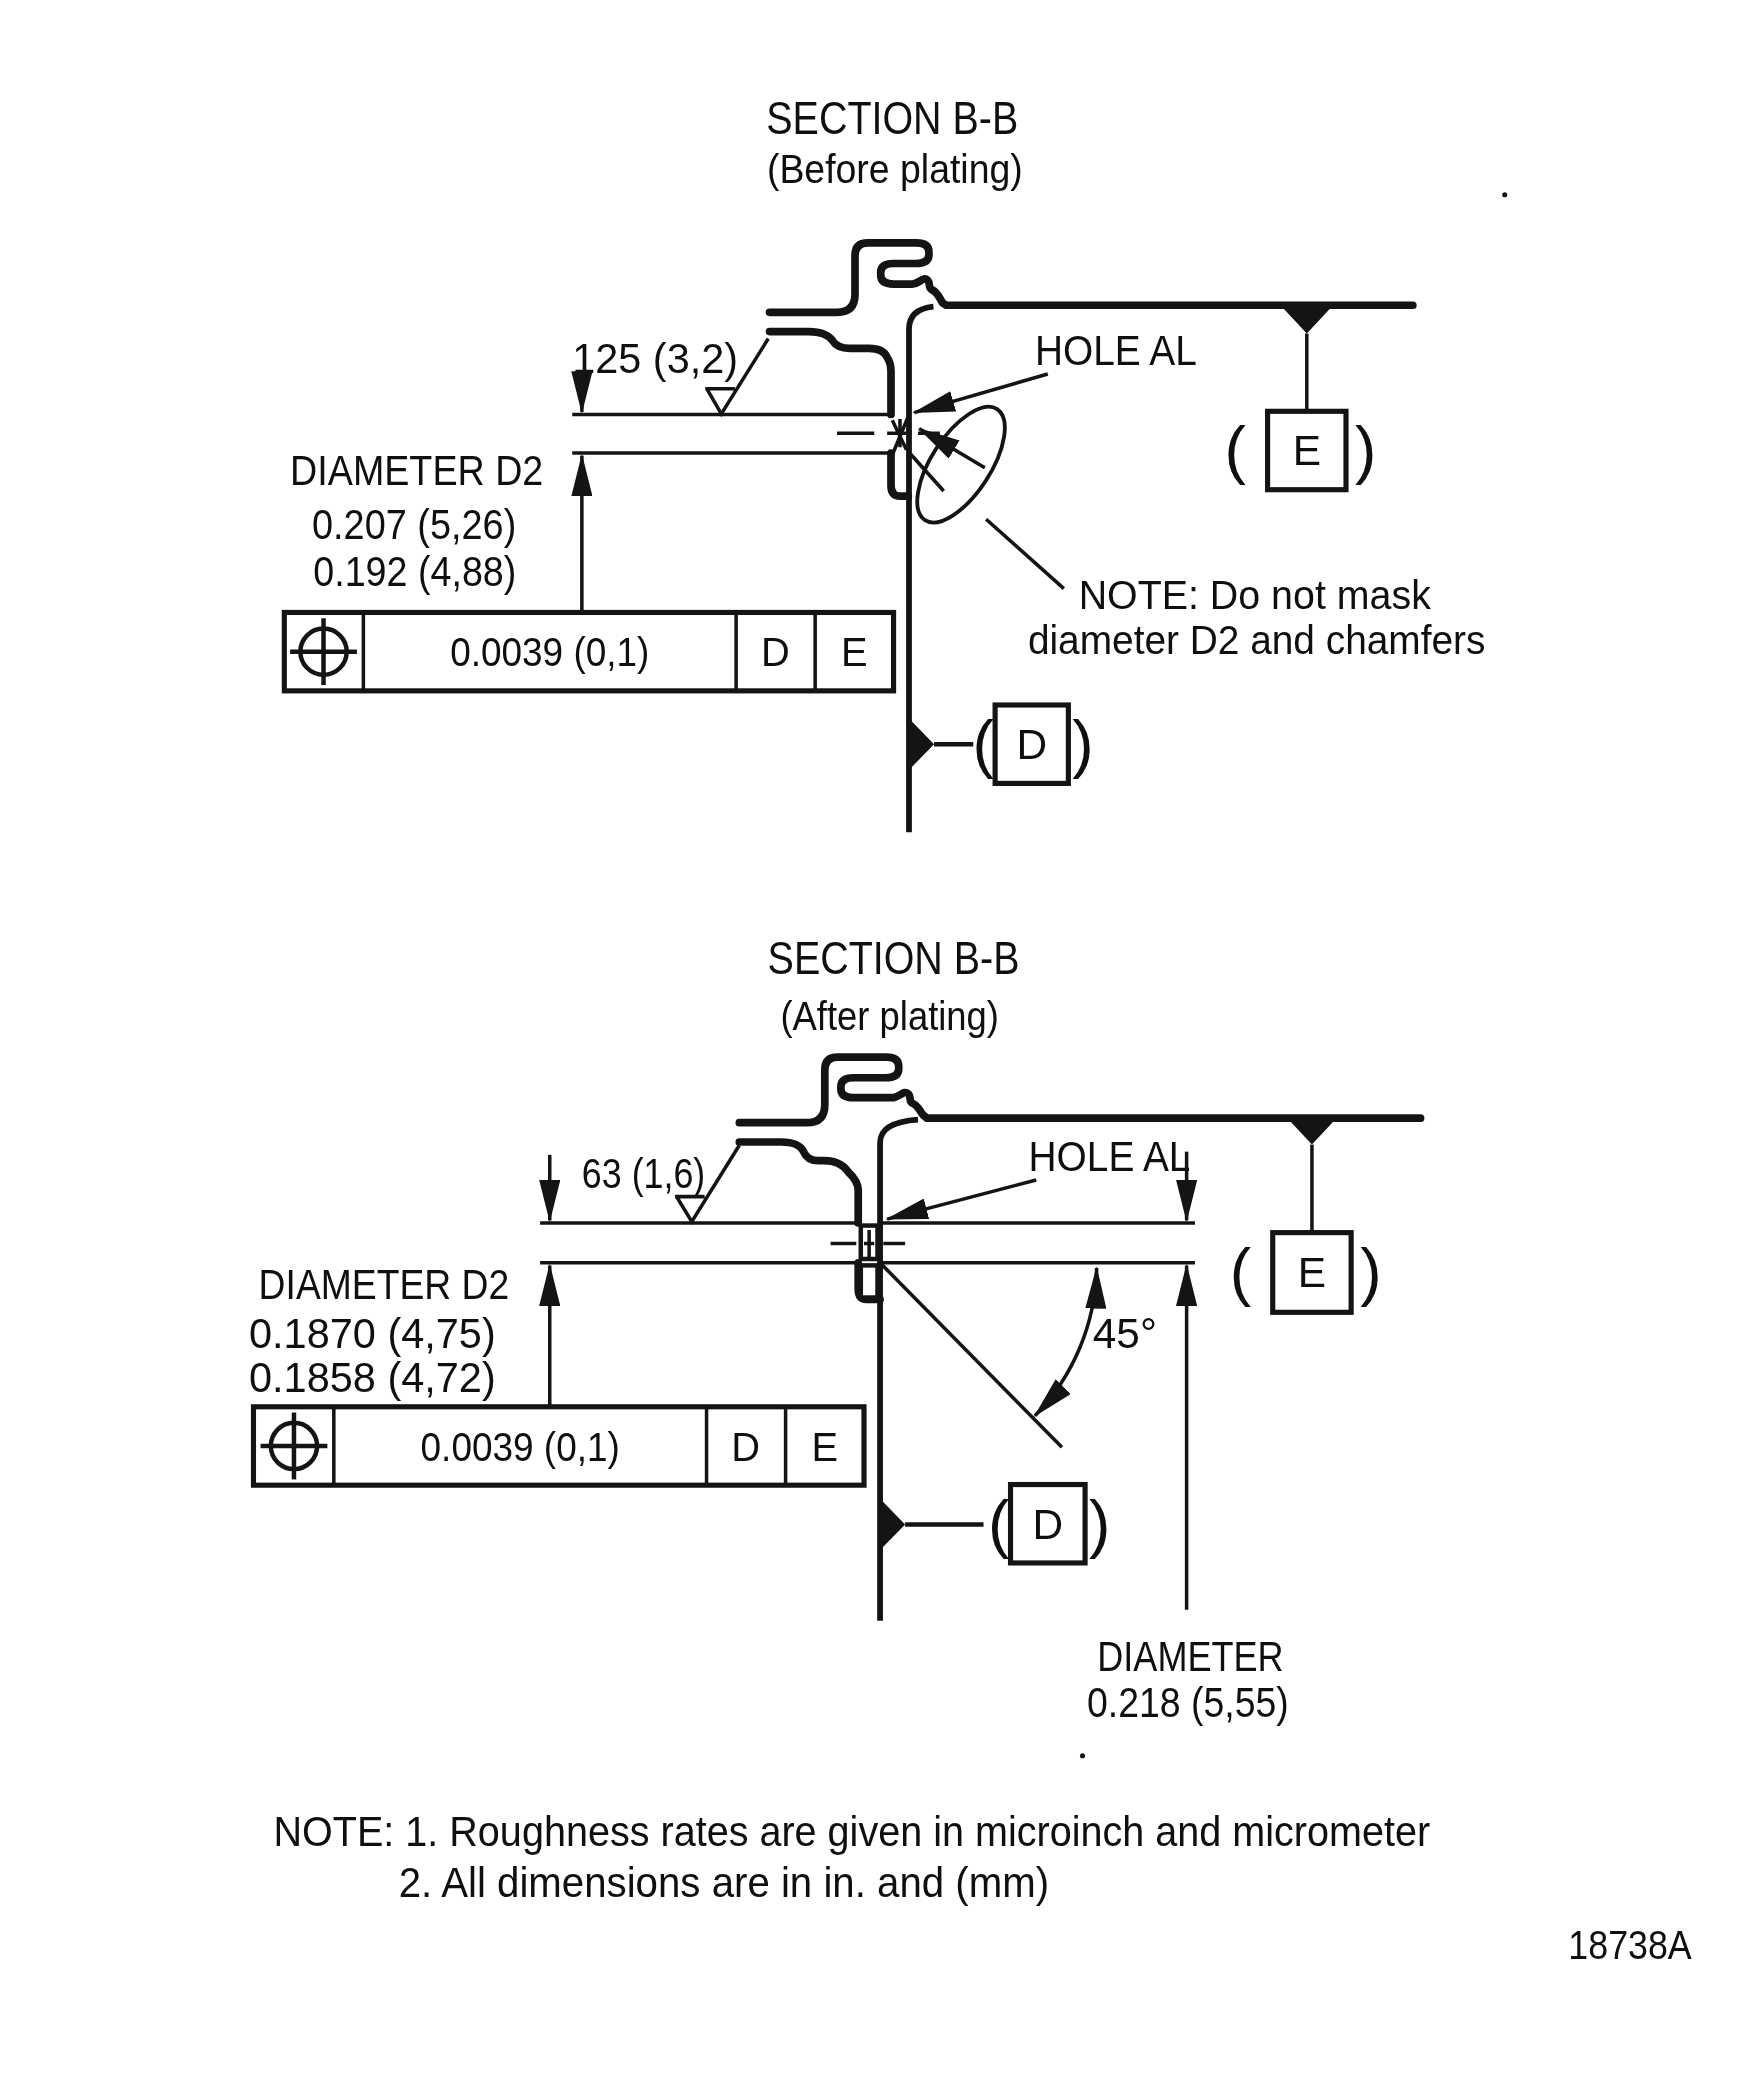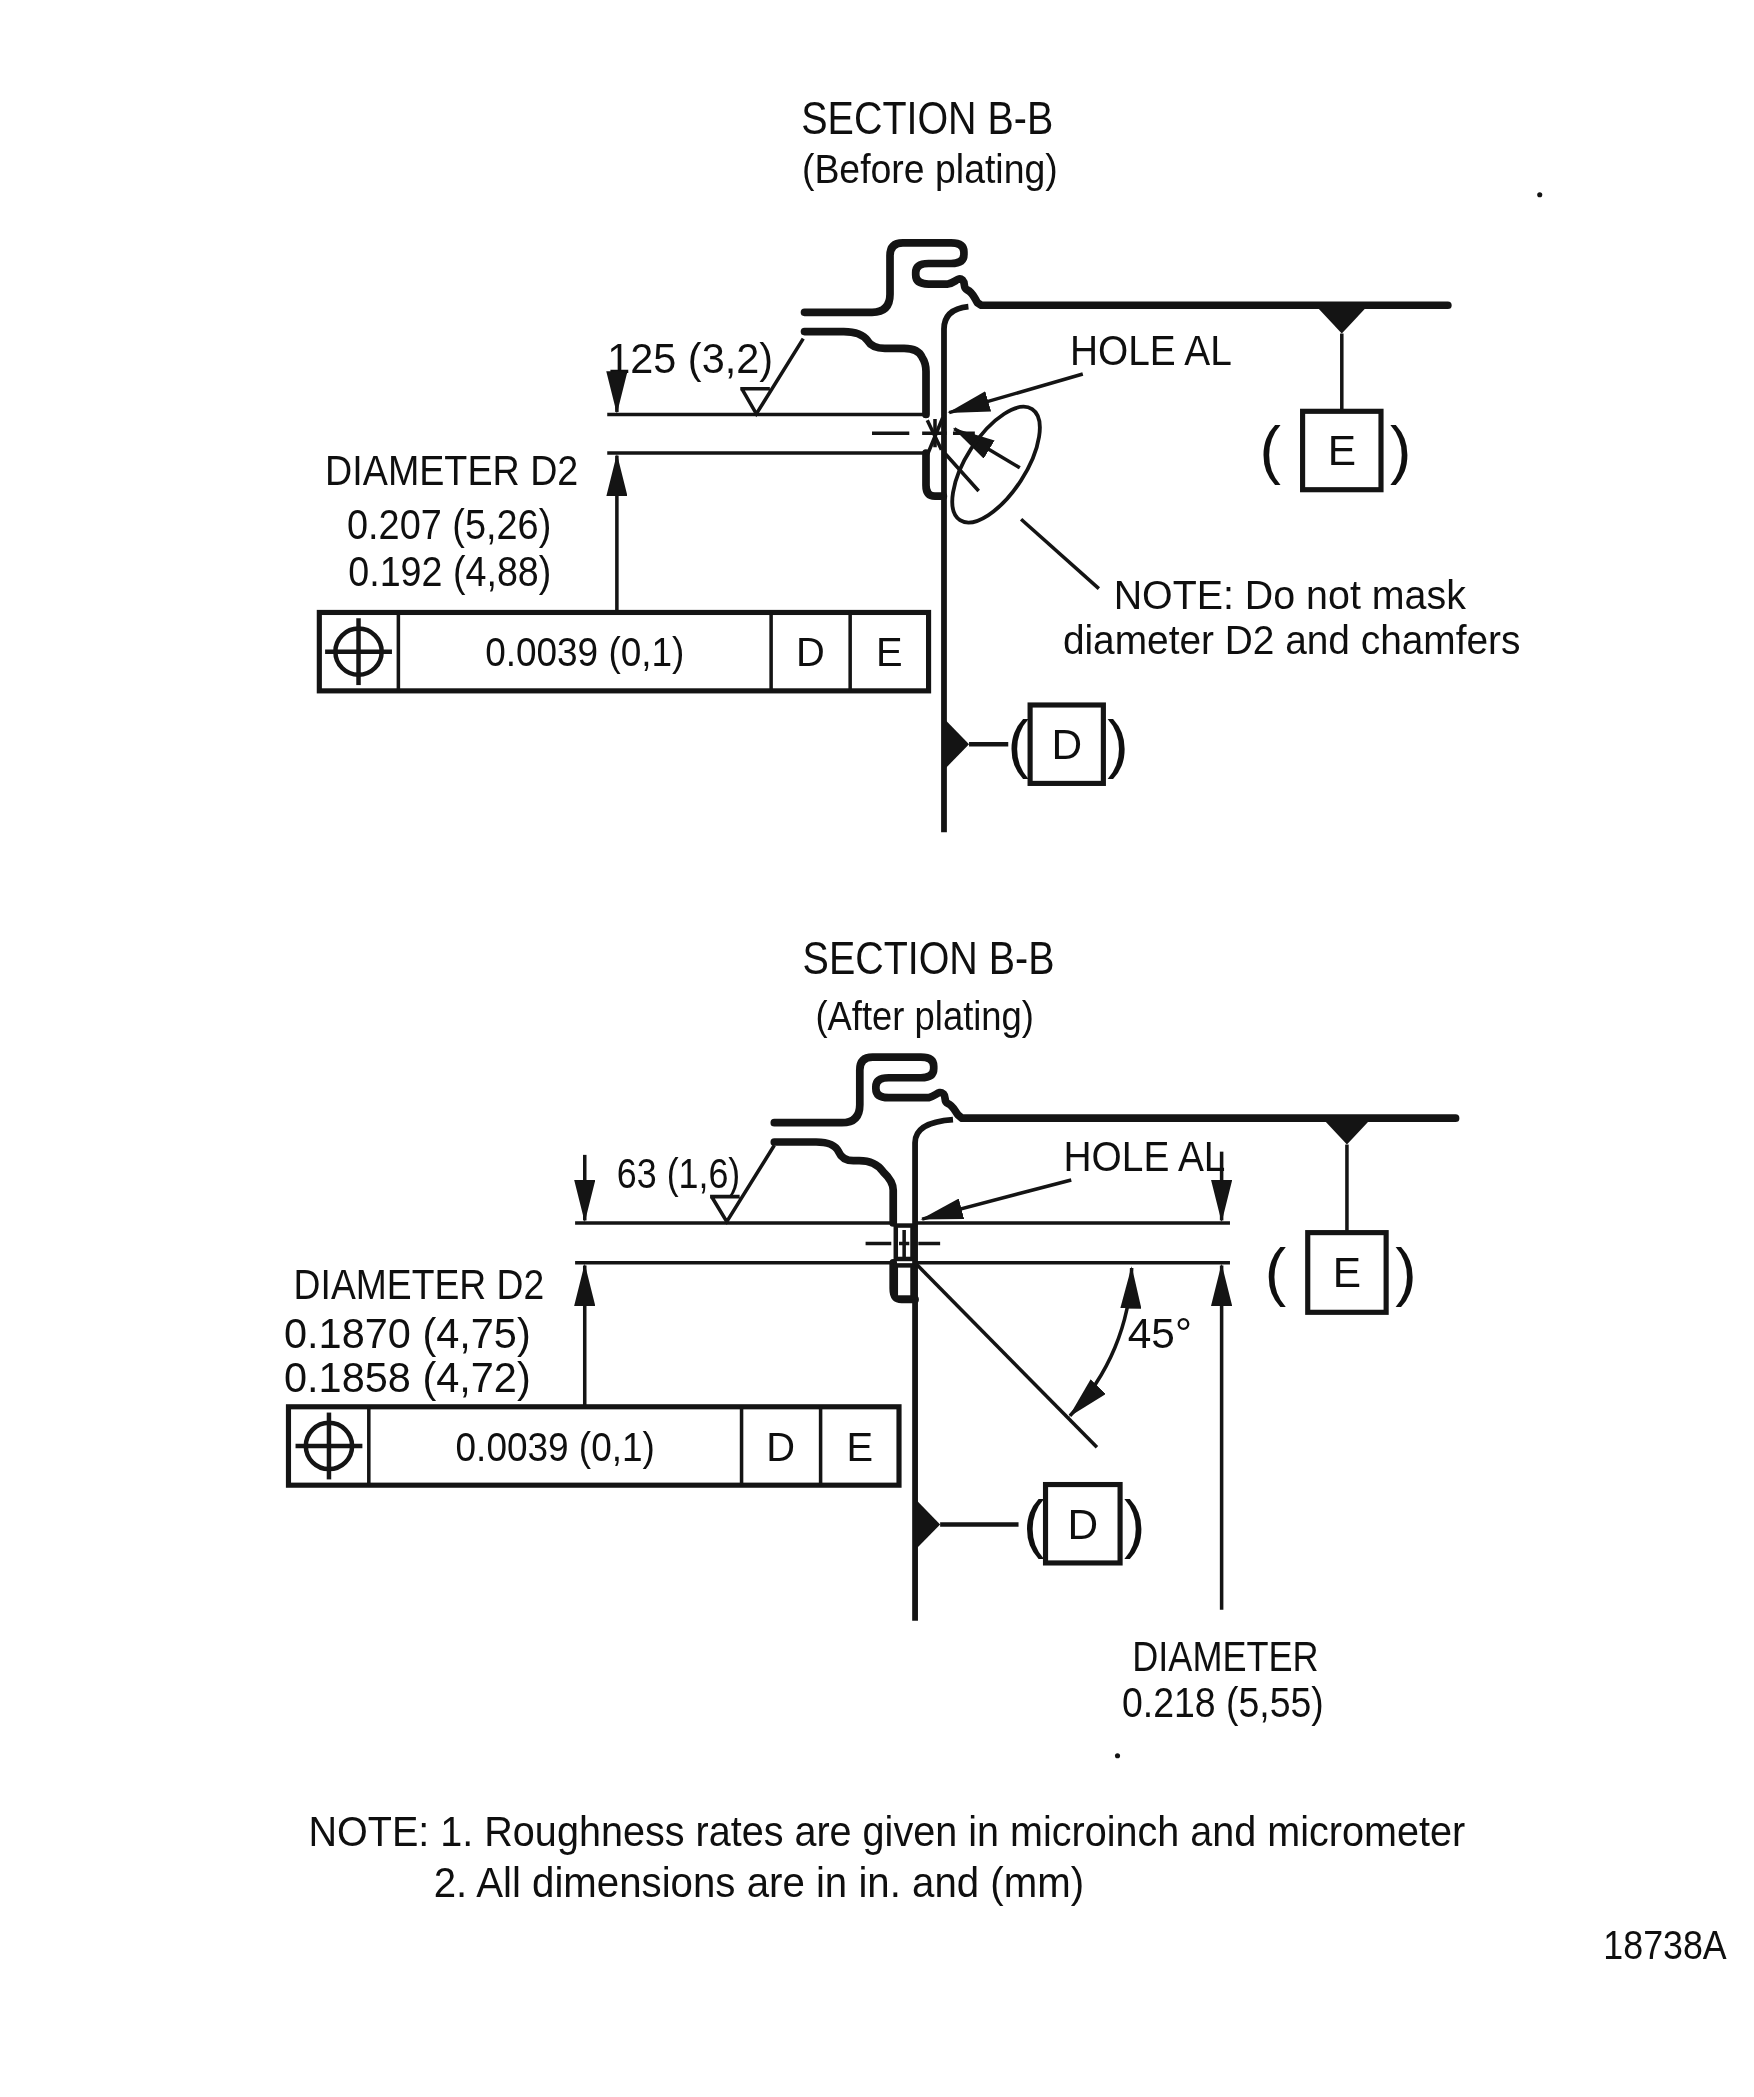--- a/index.html
+++ b/index.html
@@ -1,16 +1,16 @@
 <!DOCTYPE html>
 <html style="font-size:10.3px"><head>
 <meta charset="utf-8">
 <style>
   html,body{margin:0;padding:0;background:#ffffff;}
-  .page{width:1619px;height:2097px;position:relative;background:#ffffff;margin-left:35px;}
+  .page{width:1619px;height:2097px;position:relative;background:#ffffff;}
   svg{display:block;}
   .thick{stroke:#141414;stroke-width:12;fill:none;stroke-linecap:round;stroke-linejoin:round;}
   .med{stroke:#141414;stroke-width:9;fill:none;stroke-linecap:butt;stroke-linejoin:round;}
   .thin{stroke:#141414;stroke-width:5.5;fill:none;stroke-linecap:butt;}
   .box{stroke:#141414;stroke-width:8;fill:#ffffff;}
   .fillb{fill:#141414;stroke:none;}
   .txt{fill:#0f0f0f;font-family:"Liberation Sans","DejaVu Sans",sans-serif;font-size:66px;}
   .t-title{font-size:72px;}
   .t-sub{font-size:64px;}
   .t-paren{font-size:100px;}

